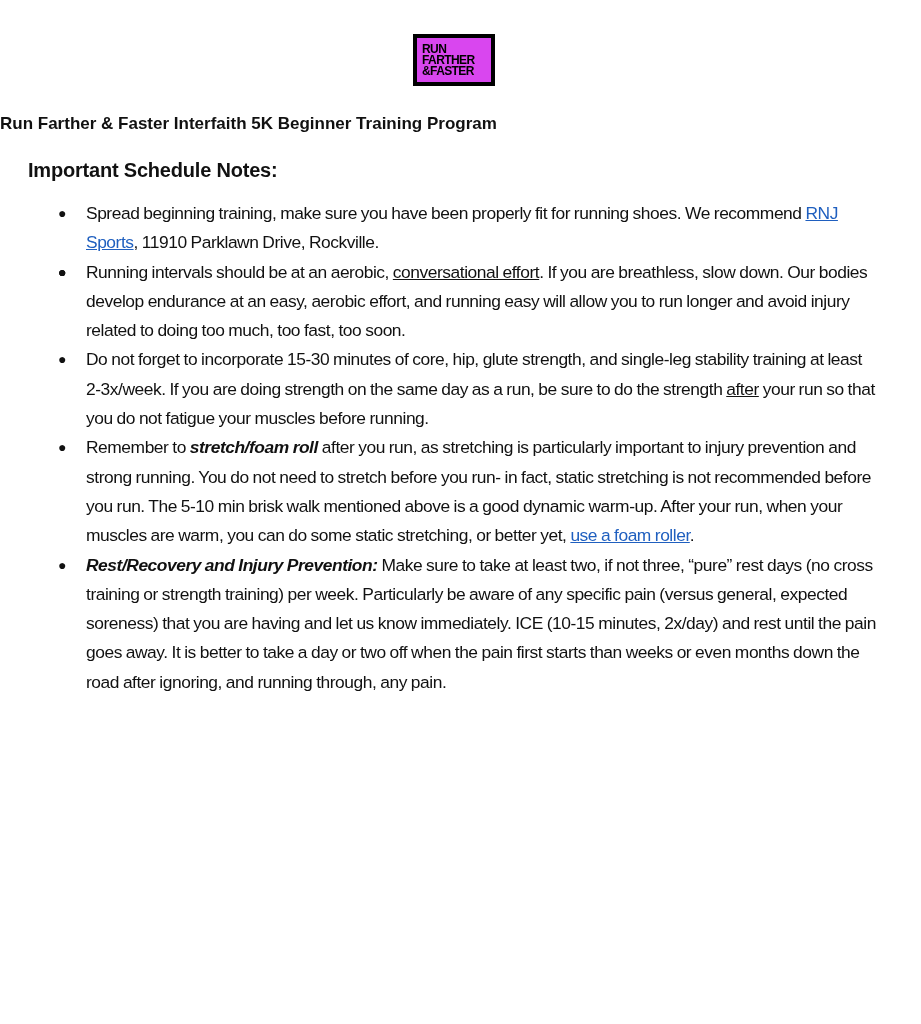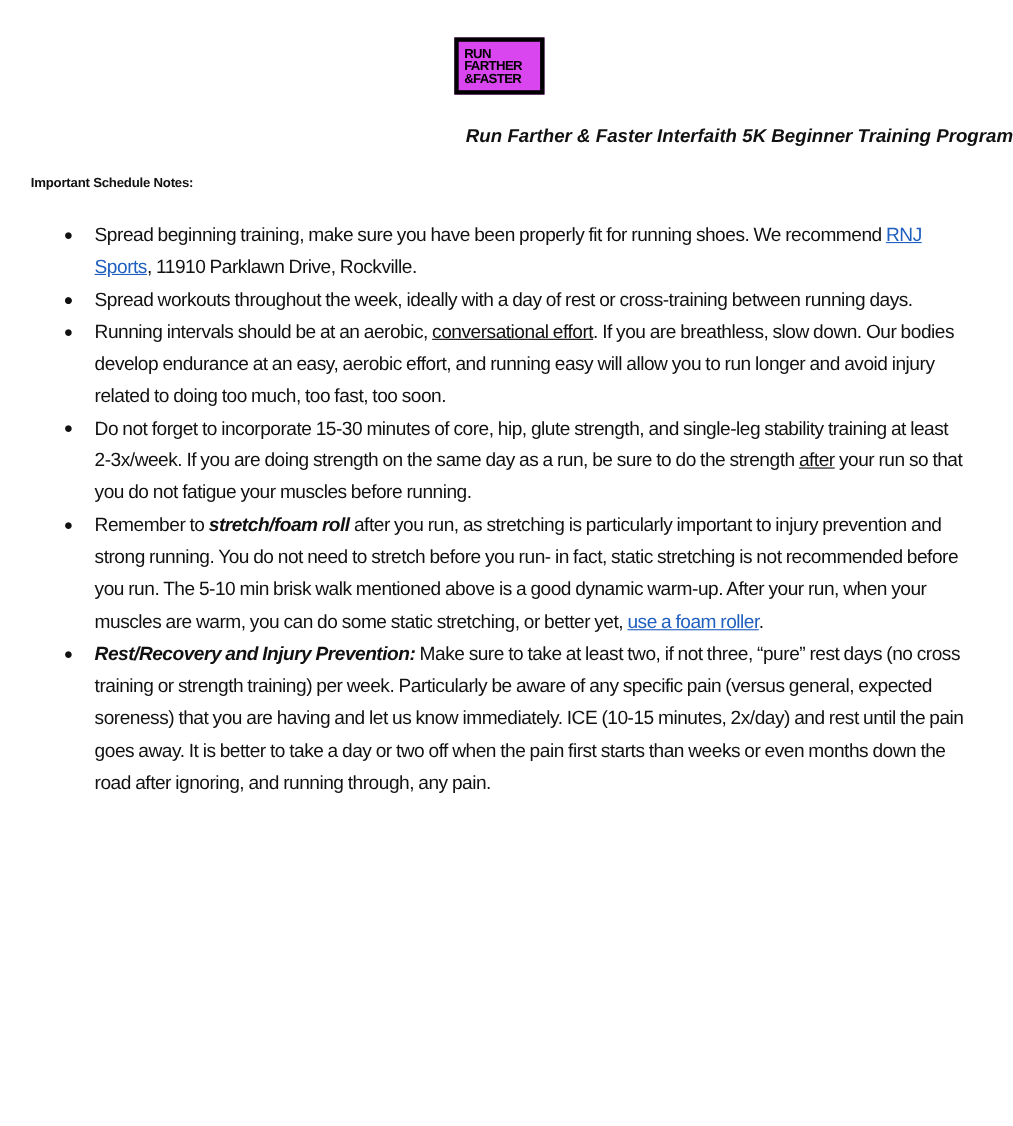--- a/index.html
+++ b/index.html
@@ -7,26 +7,26 @@
   .logo {
     position: absolute; left: 413px; top: 34px; width: 82px; height: 52px;
     border: 4px solid #000; box-sizing: border-box; background: #d946ef;
     display: flex; flex-direction: column; justify-content: center; padding-left: 5px;
   }
   .logo span {
     font-family: "Liberation Sans", sans-serif; font-weight: bold;
     font-size: 12px; line-height: 11px; letter-spacing: -0.6px; color: #000;
   }
   .title {
-    position: absolute; left: 0; width: 921px; top: 114px; text-align: right;
-    font-family: "Liberation Sans", sans-serif; font-weight: bold; font-size: 17px; color: #111; font-style: italic;
+    position: absolute; left: 0; width: 921px; top: 114px; text-align: left;
+    font-family: "Liberation Sans", sans-serif; font-weight: bold; font-size: 17px; color: #111;
   }
   .notes-heading {
     position: absolute; left: 28px; top: 159px;
-    font-family: "Liberation Sans", sans-serif; font-weight: bold; font-size: 12px; color: #111;
+    font-family: "Liberation Sans", sans-serif; font-weight: bold; font-size: 20px; color: #111;
     letter-spacing: -0.2px;
   }
   ul.notes {
     position: absolute; left: 0; top: 199px; margin: 0; padding: 0; list-style: none;
     width: 900px;
   }
   ul.notes li {
     position: relative; padding-left: 86px; padding-right: 20px;
     font-family: "Liberation Sans", sans-serif; font-size: 17.4px; line-height: 29.3px;
     color: #111; letter-spacing: -0.45px; word-spacing: -0.5px;
@@ -54,21 +54,20 @@
 <ul class="notes">
   <li>
     <span class="bullet">●</span>
     <span>Spread beginning training, make sure you have been properly fit for running shoes. We recommend </span><a class="link" href="#" style="color: rgb(31, 95, 191);">RNJ Sports</a><span>,  11910 Parklawn Drive, Rockville.</span>
   </li>
   <li>
     <span class="bullet">●</span>
   </li>
   <li>
     <span class="bullet">●</span>
-    <span>Spread workouts throughout the week, ideally with a day of rest or cross-training between running days.</span>
   </li>
   <li>
     <span class="bullet">●</span>
     <span>Running intervals should be at an aerobic, </span><span class="u">conversational effort</span><span>.  If you are breathless, slow down. Our bodies develop endurance at an easy, aerobic effort, and running easy will allow you to run longer and avoid injury related to doing too much, too fast, too soon.</span>
   </li>
   <li>
     <span class="bullet">●</span>
     <span>Do not forget to incorporate 15-30 minutes of core, hip, glute strength, and single-leg stability training at least 2-3x/week. If you are doing strength on the same day as a run, be sure to do the strength </span><span class="u">after</span><span> your run so that you do not fatigue your muscles before running.</span>
   </li>
   <li>

